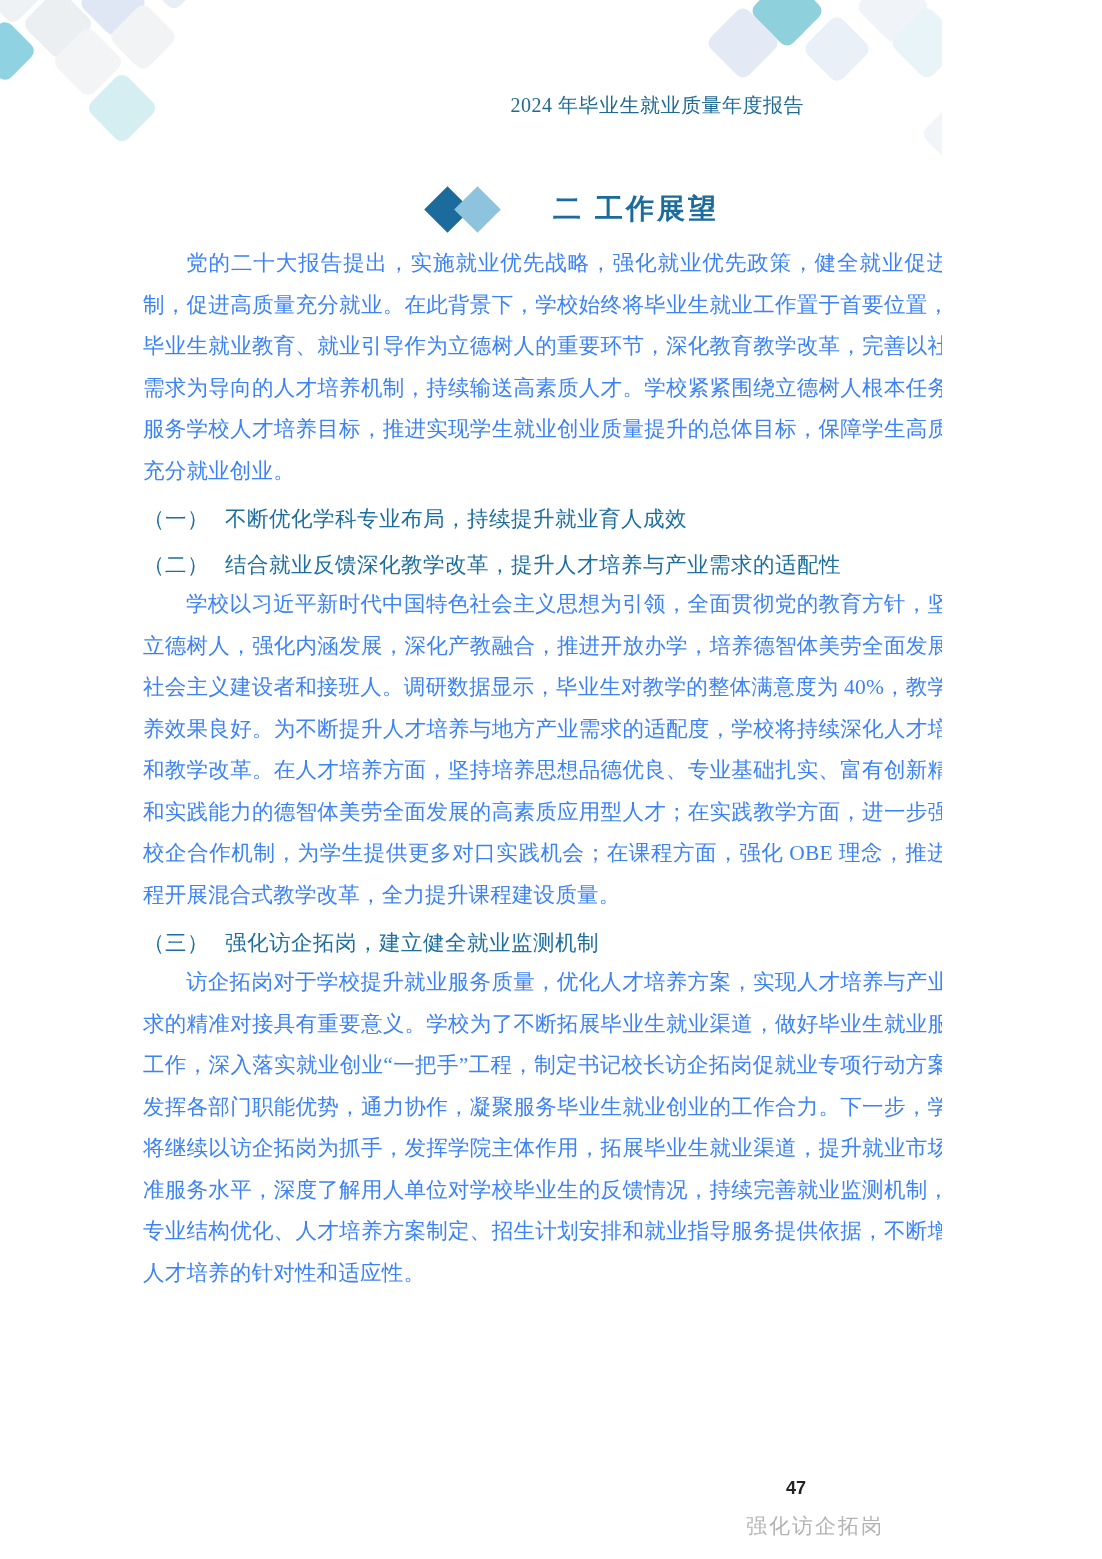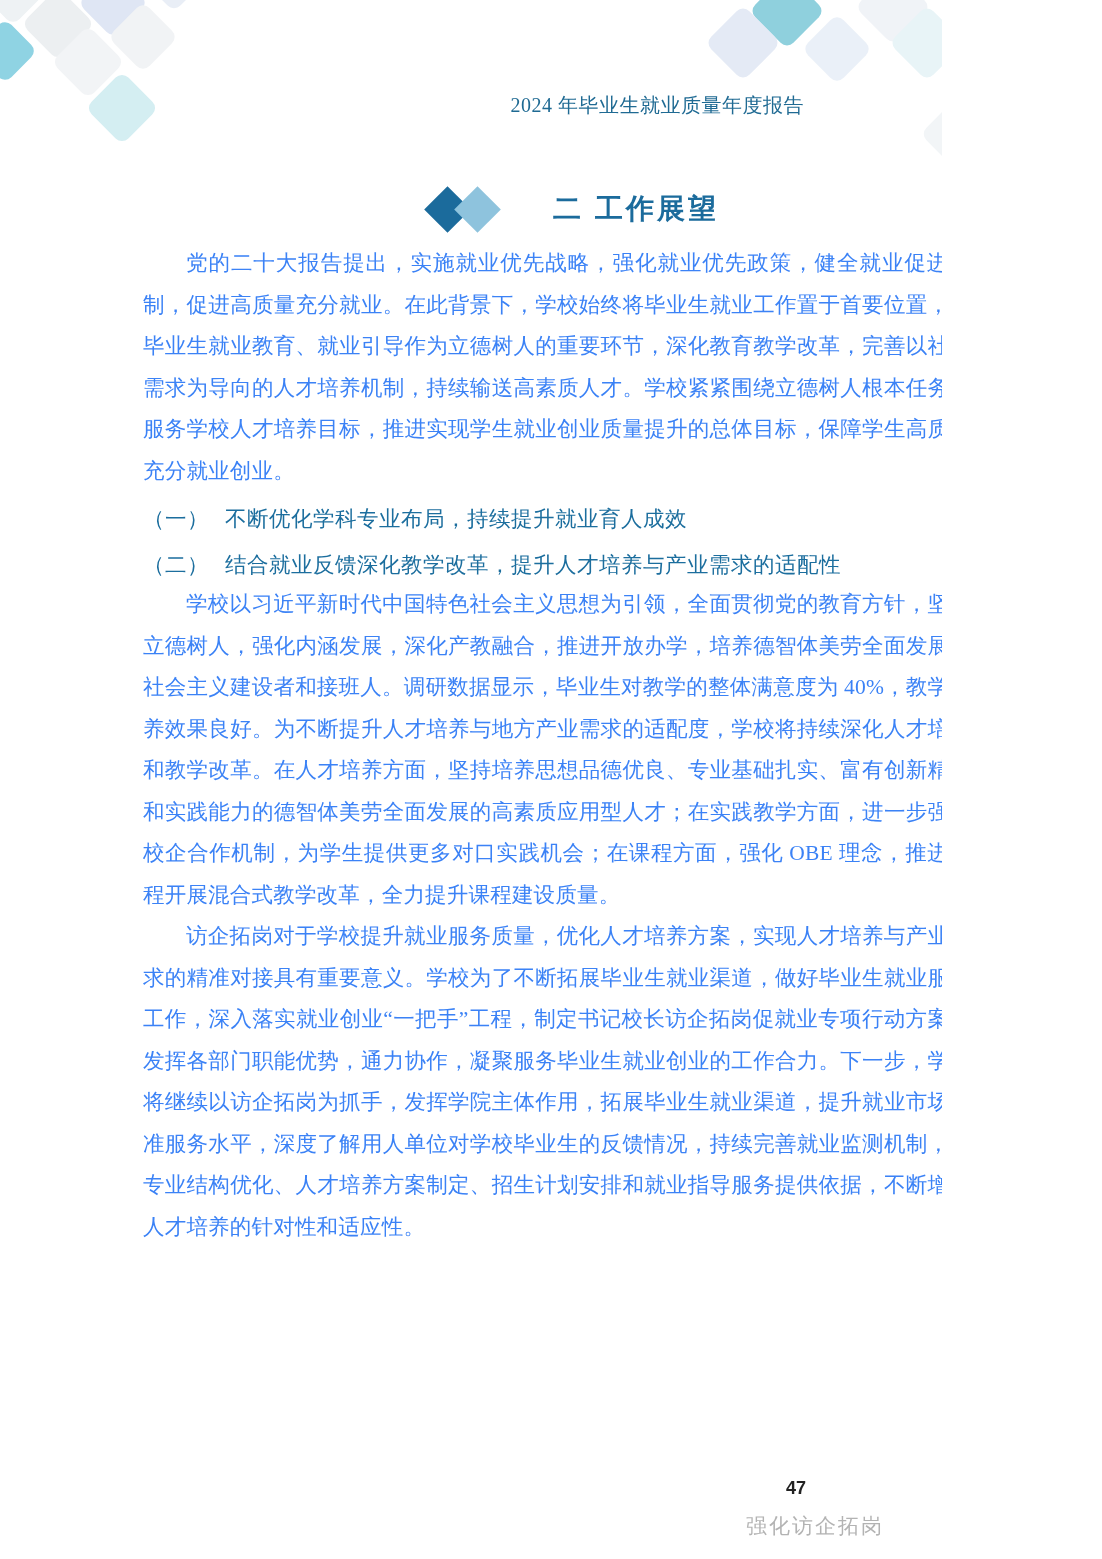--- a/index.html
+++ b/index.html
@@ -180,20 +180,23 @@
 
     <h3 class="subhead">
       <span class="idx">（一）</span><span>不断优化学科专业布局，持续提升就业育人成效</span>
     </h3>
 
     <h3 class="subhead">
       <span class="idx">（二）</span><span>结合就业反馈深化教学改革，提升人才培养与产业需求的适配性</span>
     </h3>
     <p class="para">学校以习近平新时代中国特色社会主义思想为引领，全面贯彻党的教育方针，坚持立德树人，强化内涵发展，深化产教融合，推进开放办学，培养德智体美劳全面发展的社会主义建设者和接班人。调研数据显示，毕业生对教学的整体满意度为 40%，教学培养效果良好。为不断提升人才培养与地方产业需求的适配度，学校将持续深化人才培养和教学改革。在人才培养方面，坚持培养思想品德优良、专业基础扎实、富有创新精神和实践能力的德智体美劳全面发展的高素质应用型人才；在实践教学方面，进一步强化校企合作机制，为学生提供更多对口实践机会；在课程方面，强化 OBE 理念，推进课程开展混合式教学改革，全力提升课程建设质量。</p>
 
+    <h3 class="subhead">
+      <span class="idx">（三）</span><span>强化访企拓岗，建立健全就业监测机制</span>
+    </h3>
     <p class="para">访企拓岗对于学校提升就业服务质量，优化人才培养方案，实现人才培养与产业需求的精准对接具有重要意义。学校为了不断拓展毕业生就业渠道，做好毕业生就业服务工作，深入落实就业创业“一把手”工程，制定书记校长访企拓岗促就业专项行动方案，发挥各部门职能优势，通力协作，凝聚服务毕业生就业创业的工作合力。下一步，学校将继续以访企拓岗为抓手，发挥学院主体作用，拓展毕业生就业渠道，提升就业市场精准服务水平，深度了解用人单位对学校毕业生的反馈情况，持续完善就业监测机制，为专业结构优化、人才培养方案制定、招生计划安排和就业指导服务提供依据，不断增强人才培养的针对性和适应性。</p>
 
   </div>
 
   <div class="page-number">47</div>
   <div class="watermark">强化访企拓岗</div>
 
 </div>
 
 </body></html>

